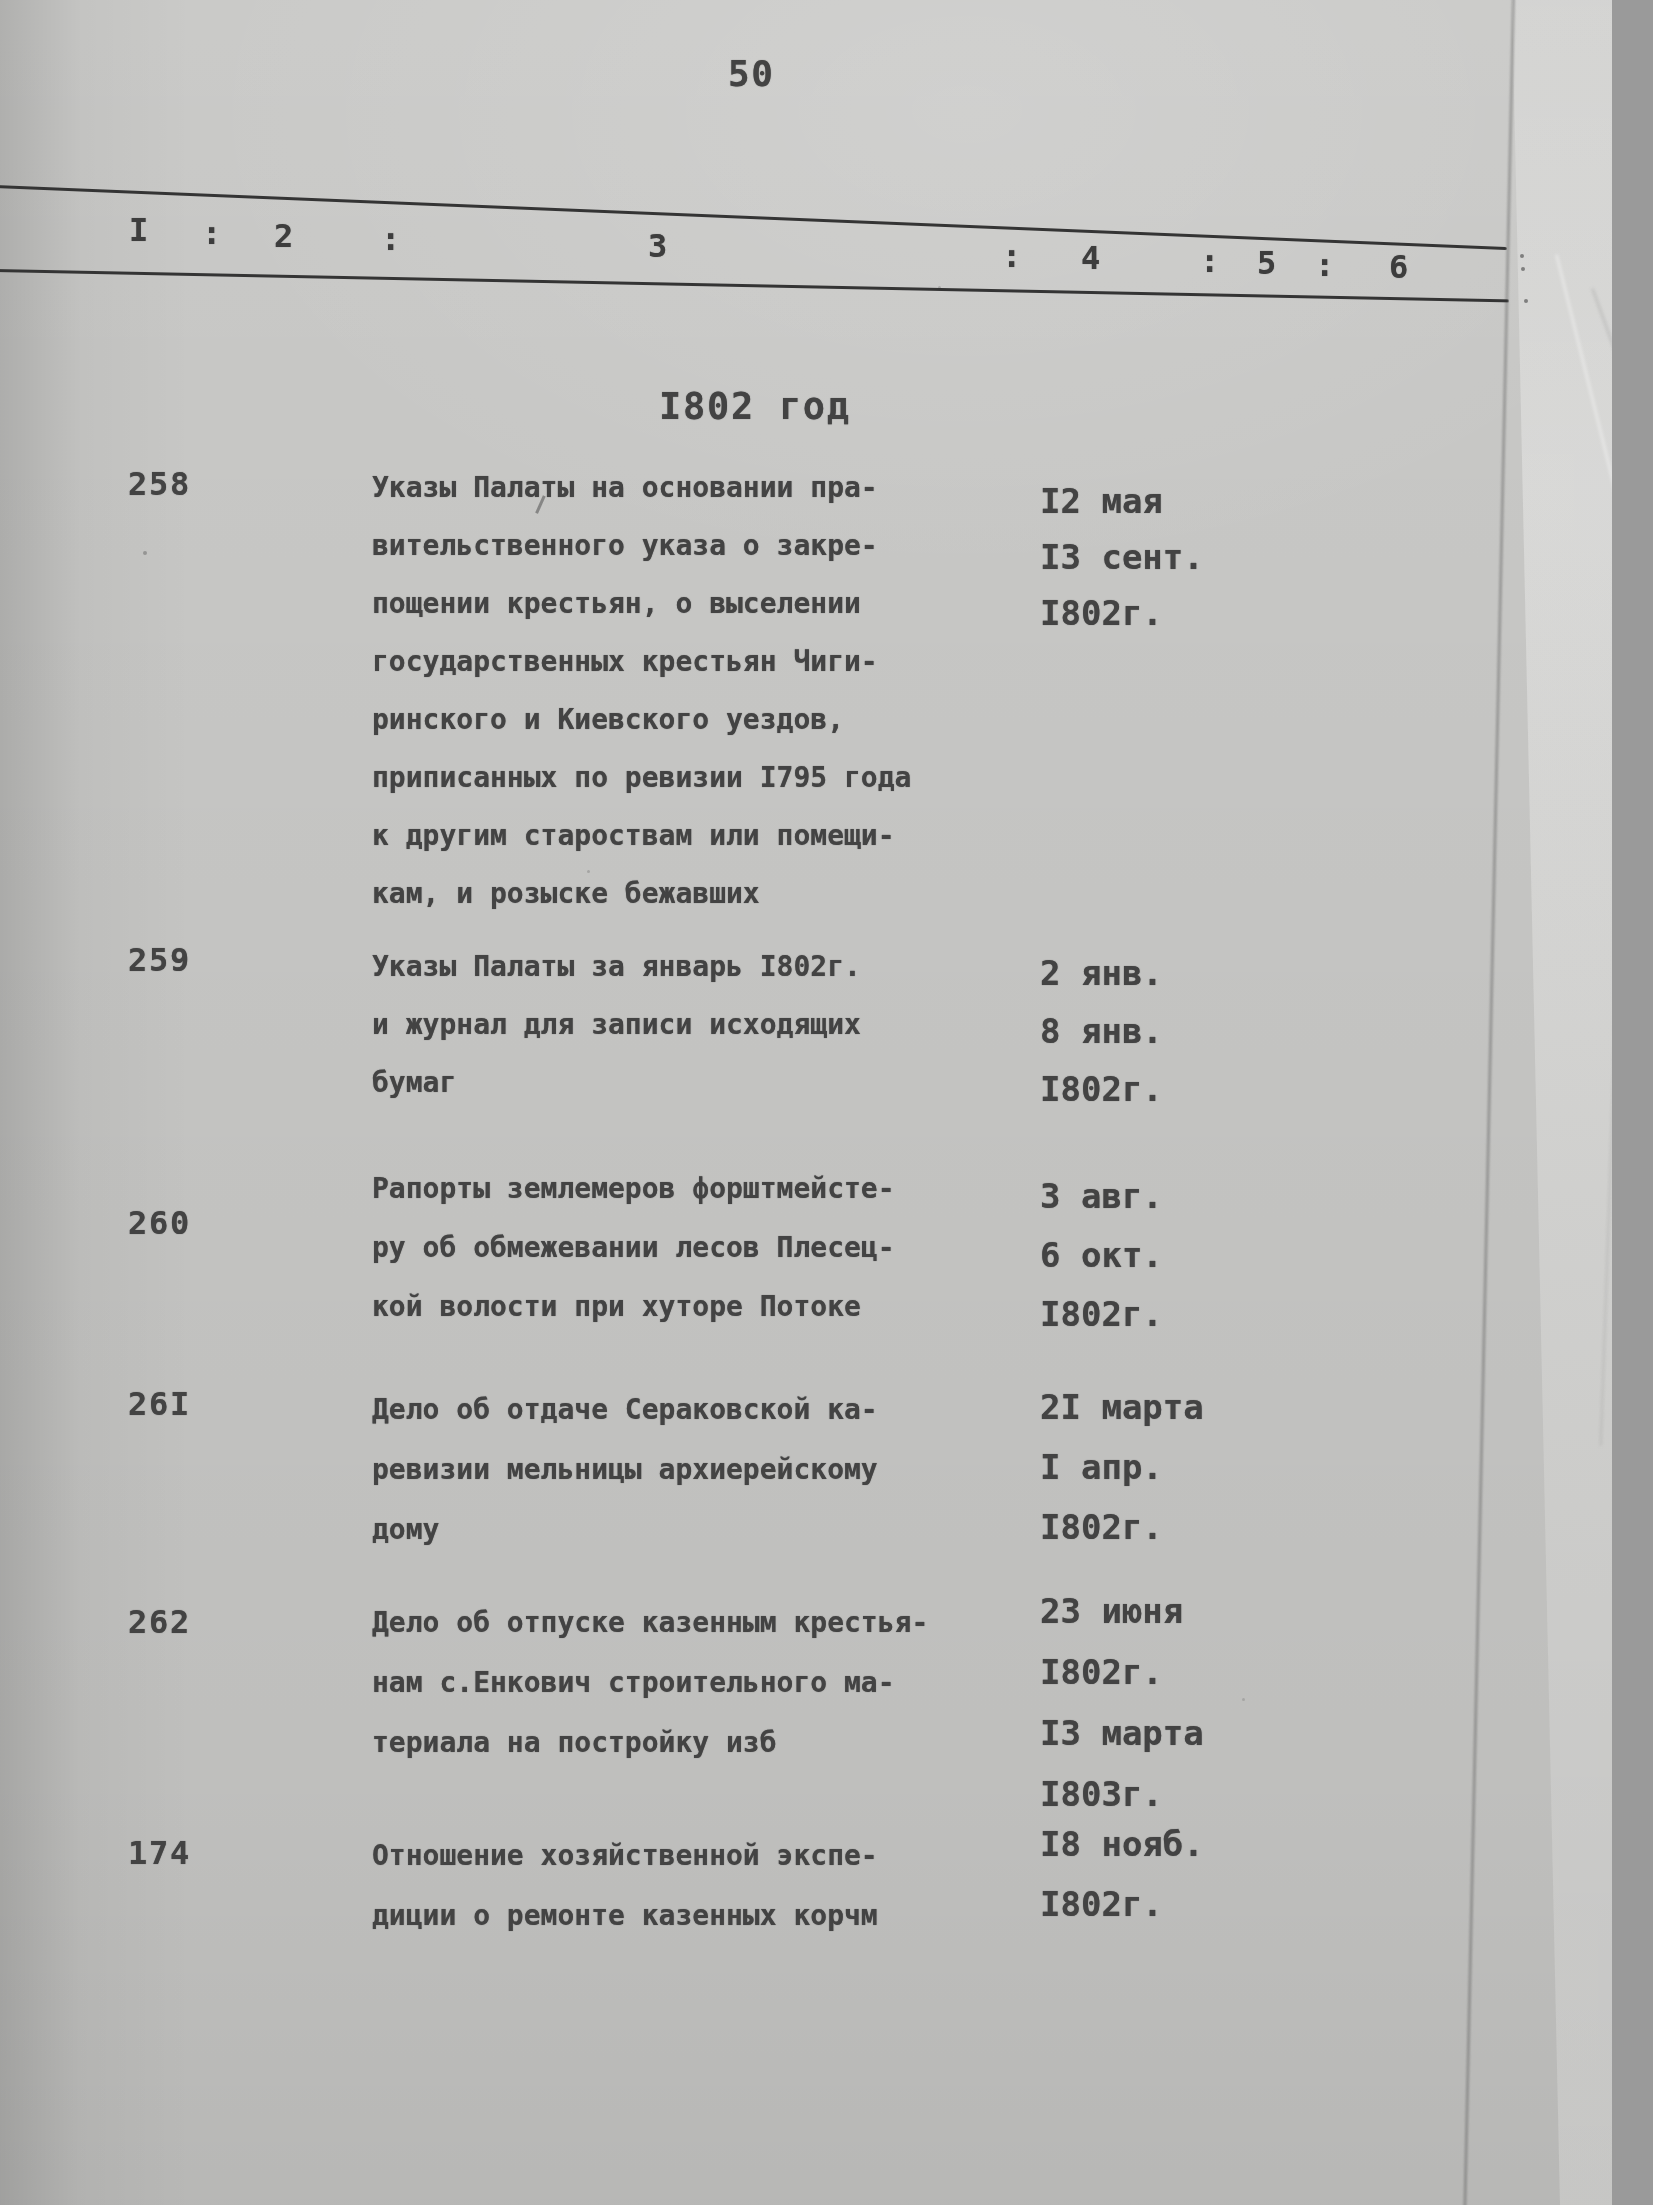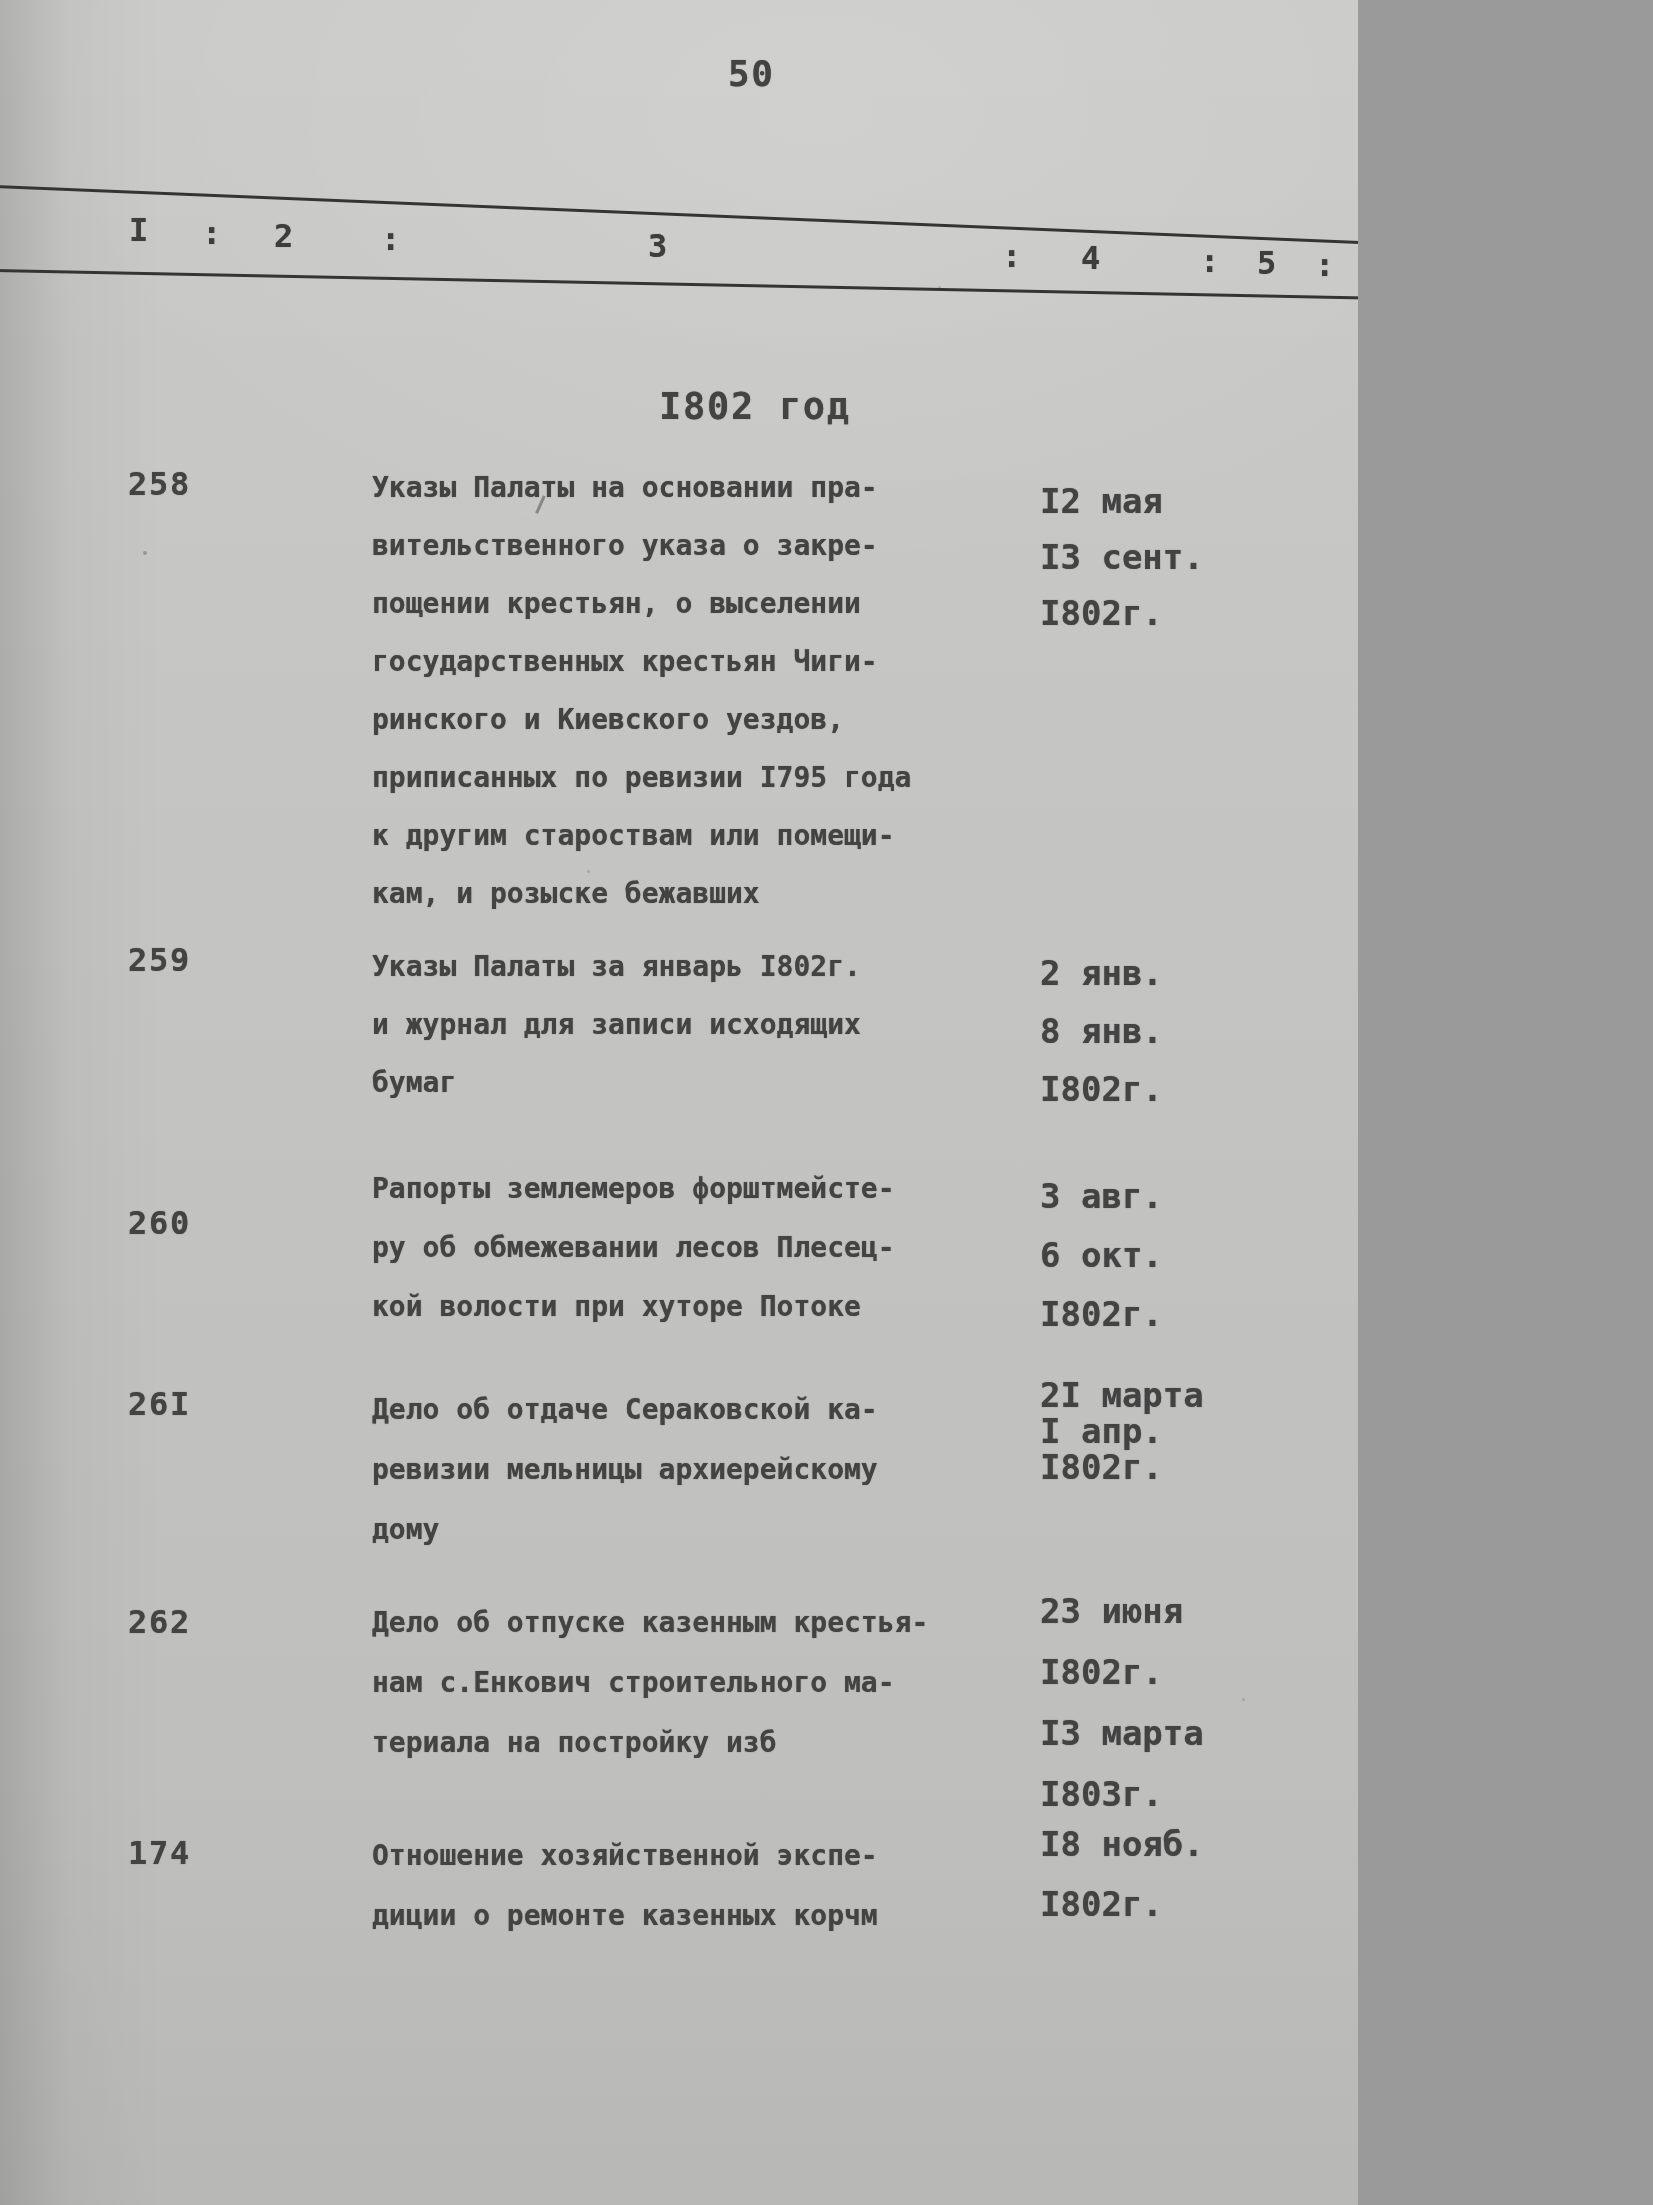--- a/index.html
+++ b/index.html
@@ -1,17 +1,17 @@
 <!DOCTYPE html>
 <html style="font-size:13.6px"><head>
 <meta charset="utf-8">
 <style>
   html,body{margin:0;padding:0;background:#9a9a9a;}
   .stage{
-    position:relative;width:1358px;height:2205px;overflow:hidden;
+    position:relative;width:1612px;height:2205px;overflow:hidden;
     font-family:"DejaVu Sans Mono","Liberation Mono",monospace;
     background:
       radial-gradient(ellipse 1276px 766px at 60% 5%, rgba(255,255,255,0.13), rgba(255,255,255,0) 62%),
       linear-gradient(90deg, rgba(0,0,0,0.13), rgba(0,0,0,0.03) 5%, rgba(0,0,0,0) 12%),
       linear-gradient(180deg, rgba(255,255,255,0.06), rgba(0,0,0,0) 18%, rgba(0,0,0,0.045) 82%, rgba(0,0,0,0.08)),
       #c7c7c5;
   }
   .txt{
     position:absolute;color:#434343;font-weight:bold;
     text-shadow:0 0 1px rgba(70,70,70,0.75);
@@ -112,21 +112,21 @@
     <div class="txt dates" style="left:1040px;top:1167px;line-height:59px">3 авг.
 6 окт.
 I802г.</div>
   </div>
 
   <div>
     <div class="txt num" style="left:128px;top:1385px">26I</div>
     <div class="txt desc" style="left:372px;top:1380px;line-height:60px">Дело об отдаче Сераковской ка-
 ревизии мельницы архиерейскому
 дому</div>
-    <div class="txt dates" style="left:1040px;top:1377px;line-height:36px">2I марта
+    <div class="txt dates" style="left:1040px;top:1377px;line-height:60px">2I марта
 I апр.
 I802г.</div>
   </div>
 
   <div>
     <div class="txt num" style="left:128px;top:1603px">262</div>
     <div class="txt desc" style="left:372px;top:1593px;line-height:60px">Дело об отпуске казенным крестья-
 нам с.Енкович строительного ма-
 териала на постройку изб</div>
     <div class="txt dates" style="left:1040px;top:1581px;line-height:61px">23 июня

